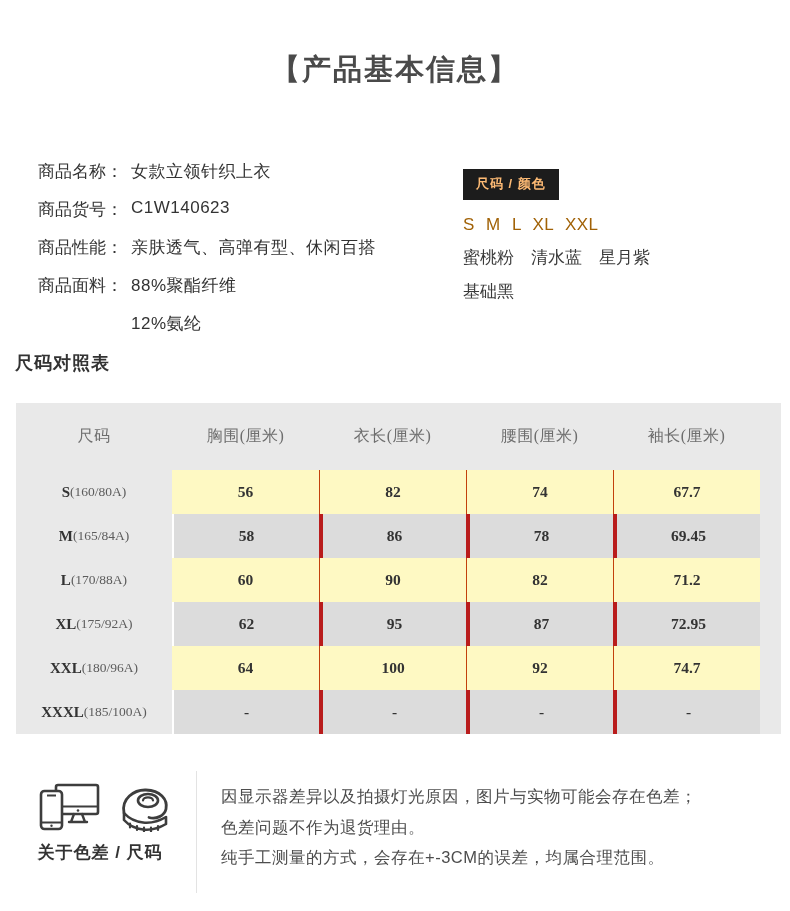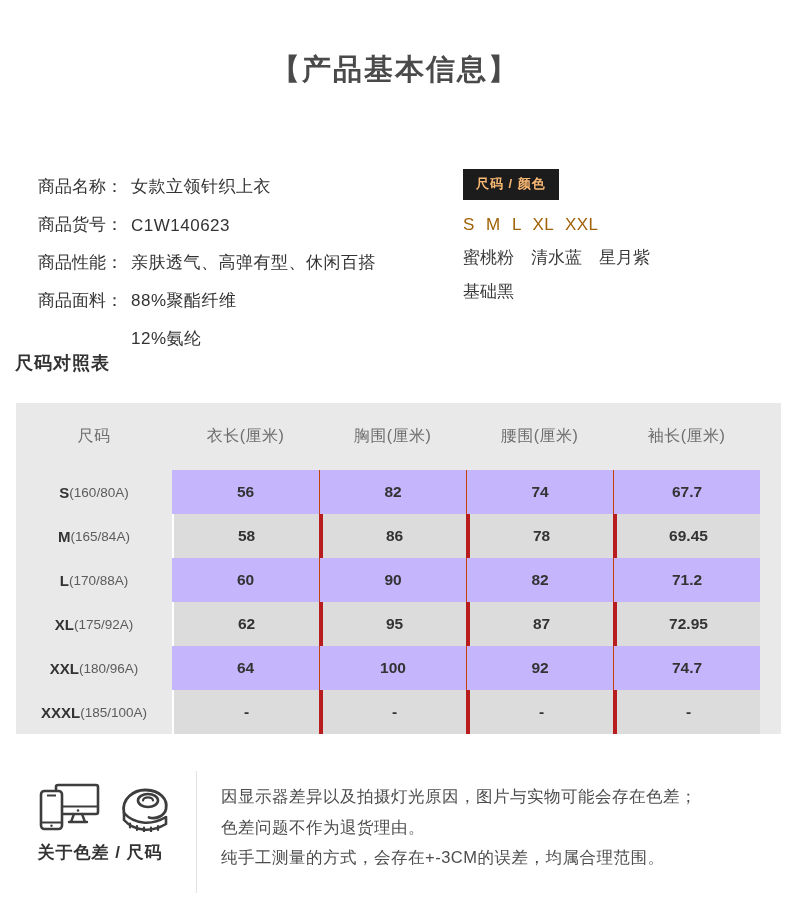--- a/index.html
+++ b/index.html
@@ -13,47 +13,47 @@
 
   
   .page-title {
     position:absolute; top:50px; left:0; width:790px;
     text-align:center; font-size:29px; font-weight:600;
     color:#4a4a4a; letter-spacing:2px;
   }
 
   
   .info-left { position:absolute; left:38px; top:160px; width:410px; }
-  .info-row { display:flex; height:38px; align-items:flex-end; font-size:17px; color:#333; }
+  .info-row { display:flex; height:38px; align-items:flex-start; font-size:17px; color:#333; }
   .info-row .lbl { width:93px; flex:none; }
   .info-row .val { letter-spacing:0.5px; }
 
   
   .panel { position:absolute; left:463px; top:169px; width:300px; }
   .badge {
     display:inline-block; background:#1c1c1c; color:#fdba74;
     font-size:13px; font-weight:700; letter-spacing:1px;
     padding:5px 13px 6px; line-height:20px;
   }
   .sizes { margin-top:15px; font-size:17px; color:#a16207; word-spacing:6px; letter-spacing:0.5px; }
   .color-row { margin-top:11px; font-size:17px; color:#3a3a3a; display:flex; gap:17px; }
 
   
   .chart-title { position:absolute; left:15px; top:351px; font-size:18px; font-weight:700; color:#333; letter-spacing:1px; }
 
   
-  .table { position:absolute; left:16px; top:403px; width:765px; height:331px; background:#e9e9e9; }
+  .table { position:absolute; left:16px; top:403px; width:765px; height:331px; background:#e9e9e9;font-family:Liberation Serif, serif; }
   .trow { display:grid; grid-template-columns:156px 147px 147px 147px 147px; height:44px; }
   .trow.thead { height:67px; }
   .hcell { display:flex; align-items:center; justify-content:center; font-size:16px; color:#6e6e6e; font-weight:500; letter-spacing:0.5px; }
   .scell { display:flex; align-items:center; justify-content:center; font-size:15px; color:#333; }
   .scell b { font-weight:700; }
   .scell span { font-size:13.5px; color:#5c5c5c; font-weight:400; }
   .dcell { display:flex; align-items:center; justify-content:center; font-size:15.5px; font-weight:700; color:#333; }
-  .row-odd  .dcell { background:#c4b5fd; }
+  .row-odd  .dcell { background:#fef9c3; }
   .row-odd  .dcell + .dcell { border-left:1px solid #c2410c; }
   .row-even .dcell { background:#dcdcdc; border-left:2px solid #fff; }
   .row-even .dcell + .dcell { border-left:4px solid #b91c1c; }
 
   
   .foot-icons { position:absolute; left:28px; top:778px; width:152px; height:54px; }
   .devices-icon { position:absolute; left:10px; top:4px; }
   .tape-icon { position:absolute; left:90px; top:8px; }
   .foot-label { position:absolute; left:24px; top:841px; width:152px; text-align:center; font-size:17px; font-weight:700; color:#333; letter-spacing:1px; }
   .vdiv { position:absolute; left:196px; top:771px; width:1px; height:122px; background:#e3e3e3; }
@@ -100,22 +100,22 @@
     <div class="color-row">
       <span>基础黑</span>
     </div>
   </div>
 
   <h2 class="chart-title">尺码对照表</h2>
 
   <div class="table">
     <div class="trow thead">
       <div class="hcell">尺码</div>
+      <div class="hcell">胸围(厘米)</div>
       <div class="hcell">衣长(厘米)</div>
-      <div class="hcell">胸围(厘米)</div>
       <div class="hcell">腰围(厘米)</div>
       <div class="hcell">袖长(厘米)</div>
     </div>
 
     <div class="trow row-odd">
       <div class="scell">
           <b>S</b>
           <span>(160/80A)</span>
         </div>
       <div class="dcell">56</div>

